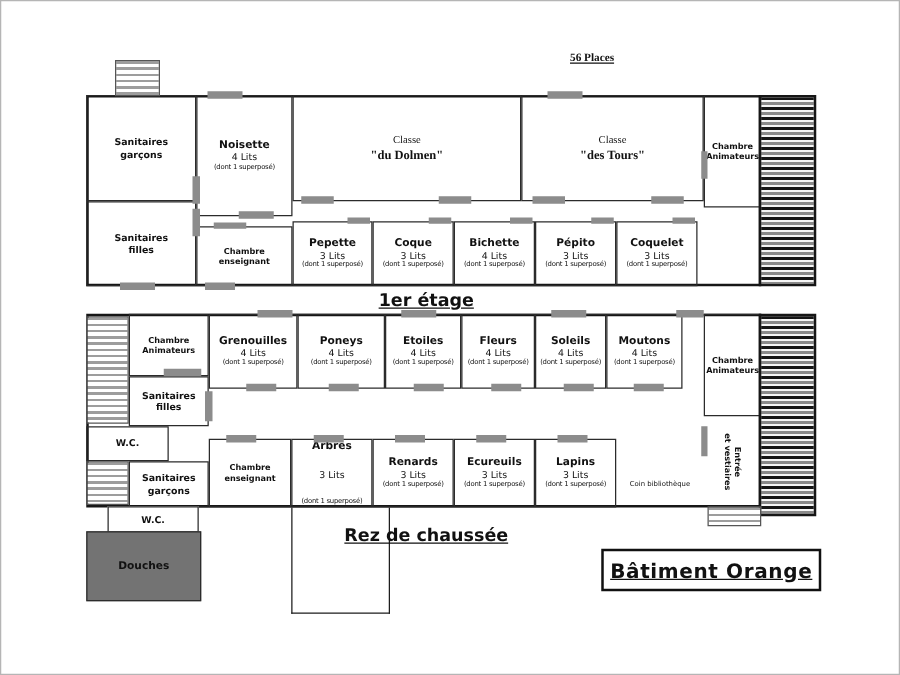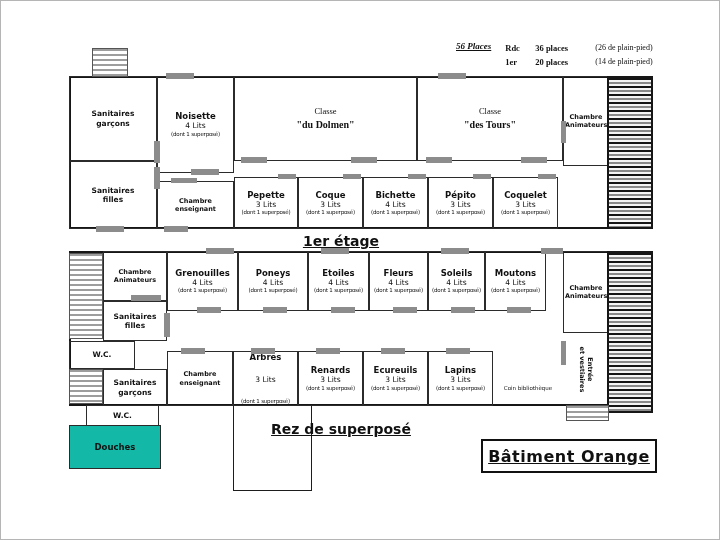--- a/index.html
+++ b/index.html
@@ -20,48 +20,36 @@
   .stripes-dark{position:absolute;box-sizing:border-box;border:2px solid #161616;z-index:4;
       background:repeating-linear-gradient(180deg,#151515 0px,#151515 2px,#f5f5f5 2px,#f5f5f5 4px,#8a8a8a 4px,#8a8a8a 6px,#f5f5f5 6px,#f5f5f5 8px);}
   .stripes-light{position:absolute;box-sizing:border-box;border:1px solid #555;z-index:4;
       background:repeating-linear-gradient(180deg,#9d9d9d 0px,#9d9d9d 2px,#ffffff 2px,#ffffff 5px);}
   .wall{position:absolute;background:#1d1d1d;z-index:2;}
   .door{position:absolute;background:#8c8c8c;z-index:6;}
   .floor-label{position:absolute;font-weight:bold;font-size:14px;text-align:center;
       text-decoration:underline;z-index:5;}
   .vtext{transform:rotate(90deg);white-space:nowrap;font-size:6.5px;font-weight:bold;line-height:1.3;text-align:center;}
   .hdr{position:absolute;font-family:"Liberation Serif",serif;font-size:8.5px;z-index:5;display:flex;gap:14px;}
-  .hdr-total{font-weight:bold;font-style:italic;font-size:9px;text-decoration:underline;}
+  .hdr-total{font-weight:bold;font-size:9px;text-decoration:underline;}
   .hdr-row{display:flex;gap:8px;line-height:14px;}
   .hdr-floor{font-weight:bold;width:22px;}
   .hdr-places{font-weight:bold;width:52px;}
   .hdr-note{font-size:8px;}
   .title-box{position:absolute;border:2px solid #111;background:#fff;display:flex;align-items:center;
       justify-content:center;z-index:7;}
   .title-text{font-weight:bold;font-size:16px;text-decoration:underline;letter-spacing:0.5px;}
 </style>
 </head>
 <body>
 
 <div class="page">
 
   <div class="hdr" style="left:455px;top:40px;">
     <div class="hdr-total">56 Places</div>
-    <div>
-      <div class="hdr-row">
-        <span class="hdr-floor">Rdc</span>
-        <span class="hdr-places">36 places</span>
-        <span class="hdr-note">(26 de plain-pied)</span>
-      </div>
-      <div class="hdr-row">
-        <span class="hdr-floor">1er</span>
-        <span class="hdr-places">20 places</span>
-        <span class="hdr-note">(14 de plain-pied)</span>
-      </div>
-    </div>
   </div>
 
   <div class="outline" style="left:68px;top:75px;width:540px;height:153px;"></div>
   <div class="stripes-dark" style="left:606px;top:75px;width:46px;height:153px;"></div>
   <div class="stripes-light" style="left:91px;top:47px;width:36px;height:29px;"></div>
 
   <div class="box" style="left:68px;top:75px;width:88px;height:85px;">
     <div class="small-label" style="width:60px;">Sanitaires garçons</div>
   </div>
   <div class="box" style="left:68px;top:160px;width:88px;height:68px;">
@@ -215,21 +203,21 @@
   <div class="box" style="left:427px;top:350px;width:65px;height:55px;">
     <div class="rname">Lapins</div>
     <div class="rbeds">3 Lits</div>
     <div class="rnote">(dont 1 superposé)</div>
   </div>
   <div class="abs" style="left:492px;top:384px;width:70px;height:14px;text-align:center;font-size:5.5px;z-index:5;">Coin bibliothèque</div>
 
   <div class="box" style="left:85px;top:404px;width:73px;height:21px;background:#fff;">
     <div class="small-label">W.C.</div>
   </div>
-  <div class="box" style="left:68px;top:424px;width:92px;height:44px;background:#14b8a6;">
+  <div class="box" style="left:68px;top:424px;width:92px;height:56px;background:#737373;">
     <div class="small-label" style="font-size:8.5px;">Douches</div>
   </div>
 
   <div class="wall" style="left:232px;top:405px;width:1px;height:85px;"></div>
   <div class="wall" style="left:310px;top:405px;width:1px;height:85px;"></div>
   <div class="wall" style="left:232px;top:489px;width:79px;height:1px;"></div>
 
   <div class="door" style="left:130px;top:294px;width:30px;height:6px;"></div>
   <div class="door" style="left:196px;top:306px;width:24px;height:6px;"></div>
   <div class="door" style="left:262px;top:306px;width:24px;height:6px;"></div>
@@ -242,19 +230,19 @@
   <div class="door" style="left:315px;top:347px;width:24px;height:6px;"></div>
   <div class="door" style="left:380px;top:347px;width:24px;height:6px;"></div>
   <div class="door" style="left:445px;top:347px;width:24px;height:6px;"></div>
   <div class="door" style="left:163px;top:312px;width:6px;height:24px;"></div>
   <div class="door" style="left:560px;top:340px;width:5px;height:24px;"></div>
   <div class="door" style="left:205px;top:247px;width:28px;height:6px;"></div>
   <div class="door" style="left:320px;top:247px;width:28px;height:6px;"></div>
   <div class="door" style="left:440px;top:247px;width:28px;height:6px;"></div>
   <div class="door" style="left:540px;top:247px;width:22px;height:6px;"></div>
 
-  <div class="floor-label" style="left:250px;top:420px;width:180px;">Rez de superposé</div>
+  <div class="floor-label" style="left:250px;top:420px;width:180px;">Rez de chaussée</div>
 
   <div class="title-box" style="left:480px;top:438px;width:172px;height:30px;">
     <span class="title-text">Bâtiment Orange</span>
   </div>
 
 </div>
 
 </body></html>

